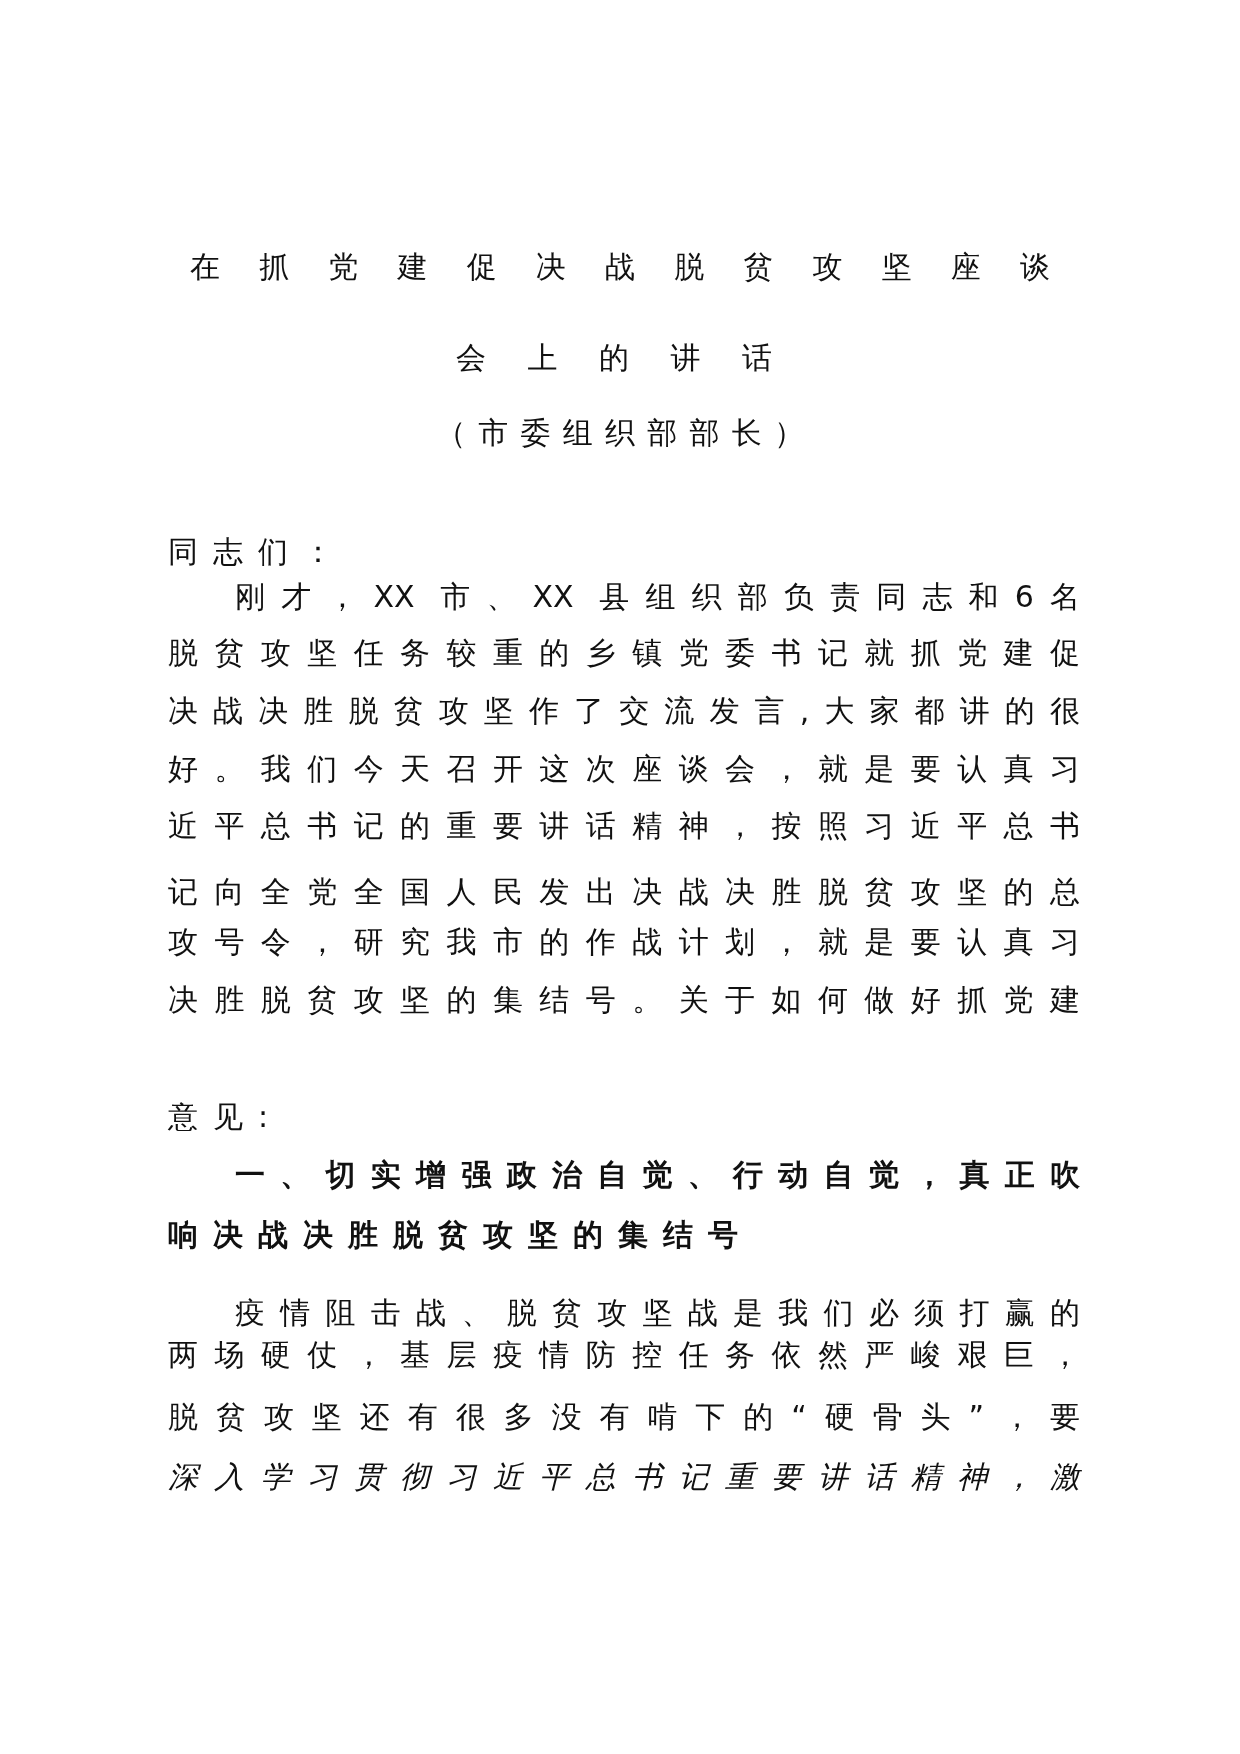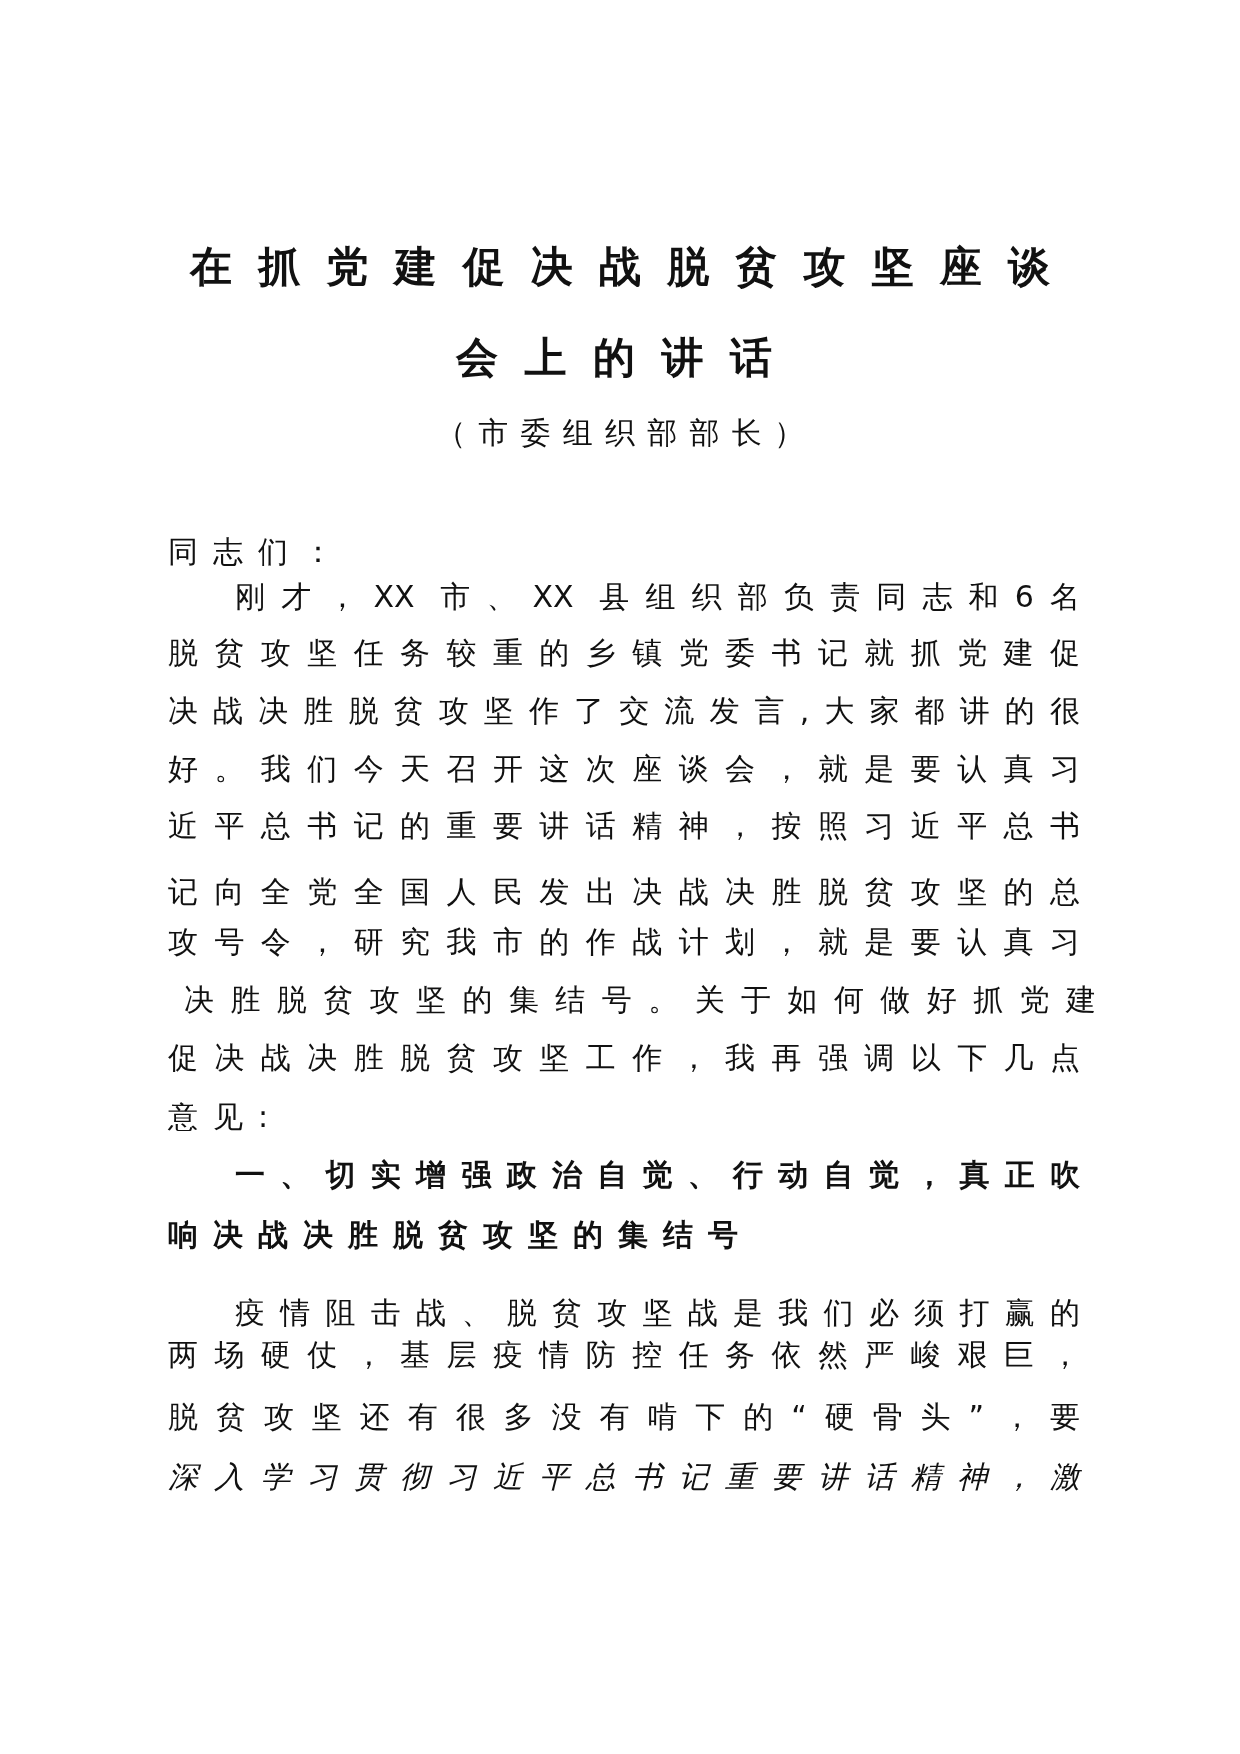--- a/index.html
+++ b/index.html
@@ -1,20 +1,20 @@
 <!DOCTYPE html>
 <html><head>
 <meta charset="utf-8">
 <style>
   html, body { margin: 0; padding: 0; background: #ffffff; }
   body { width: 1240px; height: 1754px; position: relative; overflow: hidden;
          font-family: "DejaVu Sans", sans-serif; color: #111111; }
   .page { position: absolute; left: 0; top: 0; width: 1240px; height: 1754px; background: #ffffff; }
   .title-line { position: absolute; left: 0; width: 1240px; text-align: center;
-                font-size: 42px; line-height: 50px; white-space: nowrap; font-weight: bold; }
+                font-size: 30px; line-height: 50px; white-space: nowrap; }
   .title-1 { top: 242px; left: 190px; width: 860px; text-align: justify; text-align-last: justify; }
   .title-2 { top: 333px; left: 456px; width: 316px; text-align: justify; text-align-last: justify; }
   .subtitle { position: absolute; top: 415px; left: 436px; width: 368px; font-size: 30px; line-height: 36px;
               text-align: justify; text-align-last: justify; white-space: nowrap; }
   .body-line { position: absolute; left: 168px; width: 912px; font-size: 30px; line-height: 40px;
                text-align: justify; text-align-last: justify; white-space: nowrap; }
   .body-line.short { text-align-last: left; letter-spacing: 15px; }
   .body-line.indent { left: 235px; width: 845px; }
   .body-line.heading { font-weight: bold; }
 </style>
@@ -28,22 +28,21 @@
 
   <div class="body-line short" style="top:532px;">同志们：</div>
 
   <div class="body-line indent" style="top: 577px;">刚才，XX 市、XX 县组织部负责同志和6名</div>
   <div class="body-line" style="top: 633px;">脱贫攻坚任务较重的乡镇党委书记就抓党建促</div>
   <div class="body-line" style="top: 691px;">决战决胜脱贫攻坚作了交流发言,大家都讲的很</div>
   <div class="body-line" style="top: 749px;">好。我们今天召开这次座谈会，就是要认真习</div>
   <div class="body-line" style="top: 806px;">近平总书记的重要讲话精神，按照习近平总书</div>
   <div class="body-line" style="top: 864px; margin-top: 8px;">记向全党全国人民发出决战决胜脱贫攻坚的总</div>
   <div class="body-line" style="top: 922px;">攻号令，研究我市的作战计划，就是要认真习</div>
-  <div class="body-line" style="top: 980px; margin-left: 16px;">决胜脱贫攻坚的集结号。关于如何做好抓党建</div>
-  <div class="body-line" style="top: 1038px;">促决战决胜脱贫攻坚工作，我再强调以下几点</div>
+  <div class="body-line" style="top: 980px;">决胜脱贫攻坚的集结号。关于如何做好抓党建</div>
   <div class="body-line short" style="top: 1097px;">意见:</div>
   <div class="body-line indent heading" style="top: 1155px;">一、切实增强政治自觉、行动自觉，真正吹</div>
   <div class="body-line short heading" style="top: 1215px;">响决战决胜脱贫攻坚的集结号</div>
   <div class="body-line indent" style="top: 1293px;">疫情阻击战、脱贫攻坚战是我们必须打赢的</div>
   <div class="body-line" style="top: 1335px;">两场硬仗，基层疫情防控任务依然严峻艰巨，</div>
   <div class="body-line" style="top: 1397px;">脱贫攻坚还有很多没有啃下的“硬骨头”，要</div>
   <div class="body-line" style="top: 1457px; font-style: italic;">深入学习贯彻习近平总书记重要讲话精神，激</div>
 </div>
 
 </body></html>

